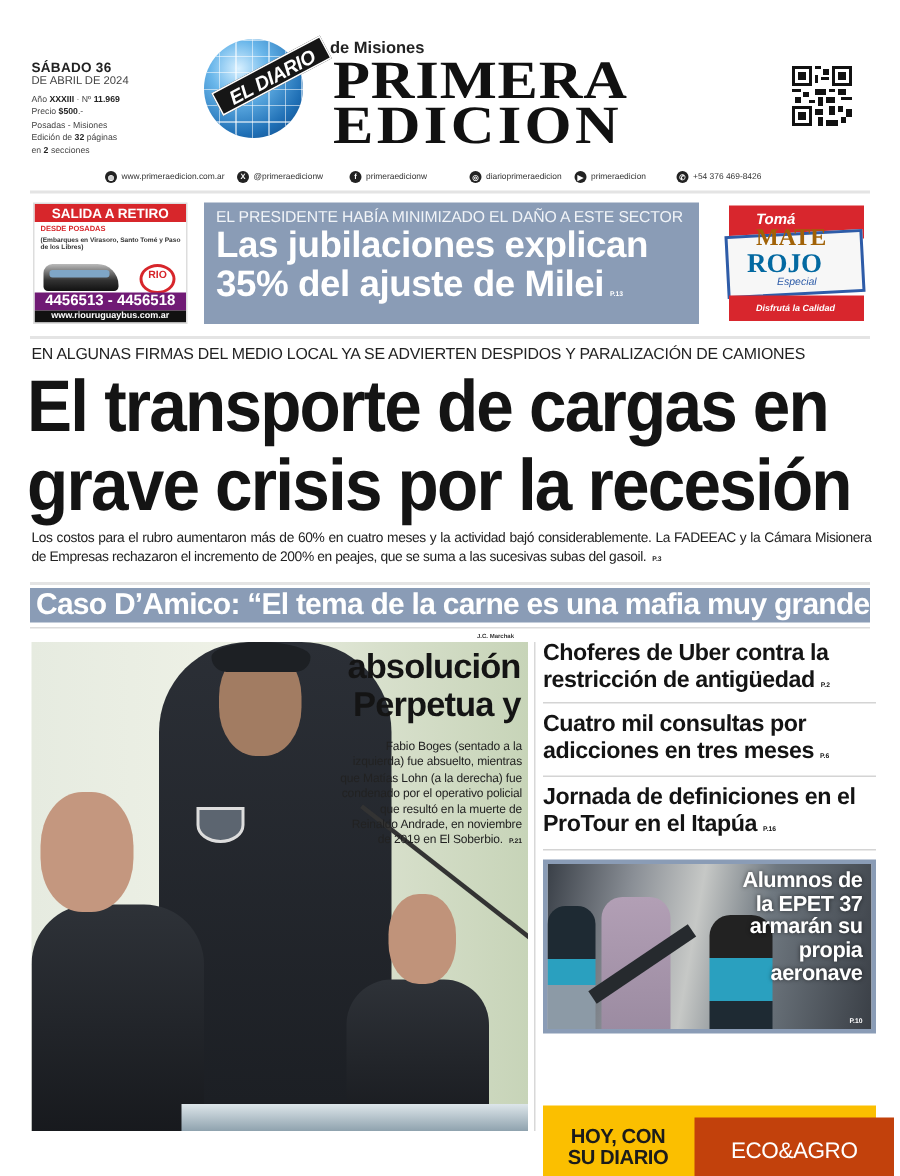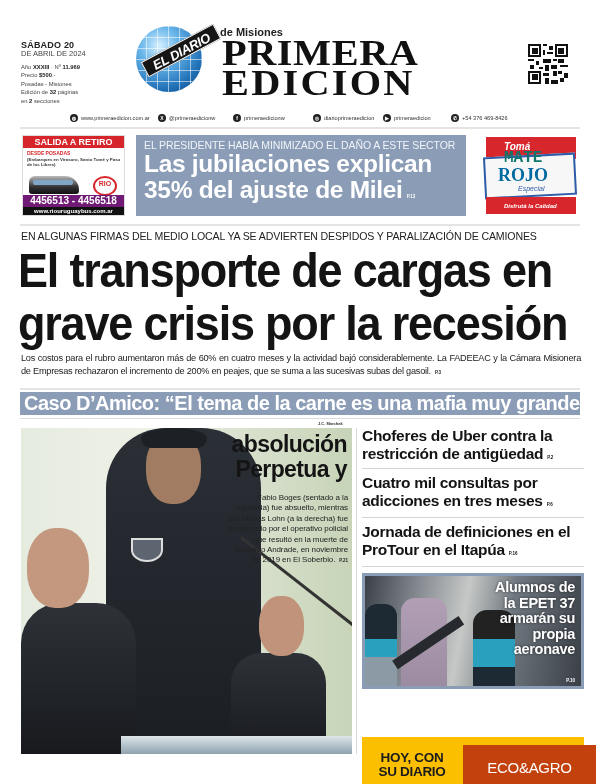--- a/index.html
+++ b/index.html
@@ -59,21 +59,21 @@
 
   .promo-box { position: absolute; left: 136px; top: 135px; width: 330px; height: 81px; background: #8a9cb6; color: #fff; padding: 4px 8px; }
   .promo-box .kicker { font-size: 10.5px; color: #f1f4f8; letter-spacing: -0.1px; white-space: nowrap; }
   .promo-box .headline { font-weight: bold; font-size: 24.5px; line-height: 26px; letter-spacing: -0.3px; white-space: nowrap; }
   .page-ref { font-size: 4.5px; font-weight: bold; vertical-align: baseline; margin-left: 4px; letter-spacing: 0; }
 
   .ad-mate { position: absolute; left: 478px; top: 135px; width: 104px; height: 81px; background: #fff; overflow: hidden; }
   .ad-mate .redtop { position: absolute; left: 8px; top: 2px; width: 90px; height: 22px; background: #d8262d; }
   .ad-mate .toma { position: absolute; left: 26px; top: 6px; color: #fff; font-weight: bold; font-style: italic; font-size: 10px; }
   .ad-mate .white { position: absolute; left: 6px; top: 20px; width: 92px; height: 42px; background: #f7f7f7; border: 2px solid #2e5ca8; transform: rotate(-3deg); }
-  .ad-mate .mate { position: absolute; left: 26px; top: 16px; color: #0f766e; font-family: Liberation Mono, monospace; font-weight: bold; font-size: 16px; line-height: 15px; }
+  .ad-mate .mate { position: absolute; left: 26px; top: 16px; color: #a16207; font-family: Liberation Serif, serif; font-weight: bold; font-size: 16px; line-height: 15px; }
   .ad-mate .rojo { position: absolute; left: 20px; top: 30px; color: #0369a1; font-family: "Liberation Serif", serif; font-weight: bold; font-size: 18px; line-height: 20px; }
   .ad-mate .especial { position: absolute; left: 40px; top: 50px; color: #2e5ca8; font-style: italic; font-size: 7px; }
   .ad-mate .redbot { position: absolute; left: 8px; top: 62px; width: 90px; height: 17px; background: #d8262d; }
   .ad-mate .disfruta { position: absolute; left: 26px; top: 68px; color: #fff; font-style: italic; font-size: 6px; font-weight: bold; }
 
   .rule-mid { position: absolute; left: 20px; top: 224px; width: 560px; height: 2px; background: #e4e4e4; }
 
   
   .main-kicker { position: absolute; left: 21px; top: 230px; font-size: 10.6px; color: #222; white-space: nowrap; letter-spacing: -0.15px; }
   .main-headline { position: absolute; left: 18px; top: 244px; width: 570px; font-weight: bold; font-size: 45px; line-height: 49px;
@@ -121,21 +121,21 @@
   .promo-eco { position: absolute; left: 362px; top: 694px; width: 222px; height: 60px; background: #fbbf00; margin-top: 43px; }
   .promo-eco .hoy { position: absolute; left: 10px; top: 14px; width: 80px; text-align: center; font-weight: bold; font-size: 13.5px; line-height: 14px; color: #1b1b1b; letter-spacing: -0.3px; }
   .promo-eco .eco { position: absolute; left: 101px; top: 8px; width: 133px; height: 45px; background: #c2410c; color: #fff; font-weight: normal;
     font-size: 15px; line-height: 45px; text-align: center; letter-spacing: -0.3px; }
 </style>
 </head>
 <body>
 
 <div class="masthead">
   <div class="edition-info">
-    <div class="day">SÁBADO 20</div>
+    <div class="day">SÁBADO 36</div>
     <div class="date">DE ABRIL DE 2024</div>
     <div class="meta">
       <div><span>Año</span> <b>XXXIII</b> <span>· Nº</span> <b>11.969</b></div>
       <div><span>Precio</span> <b>$500</b><span>.-</span></div>
       <div>Posadas - Misiones</div>
       <div><span>Edición de</span> <b>32</b> <span>páginas</span></div>
       <div><span>en</span> <b>2</b> <span>secciones</span></div>
     </div>
   </div>
 

